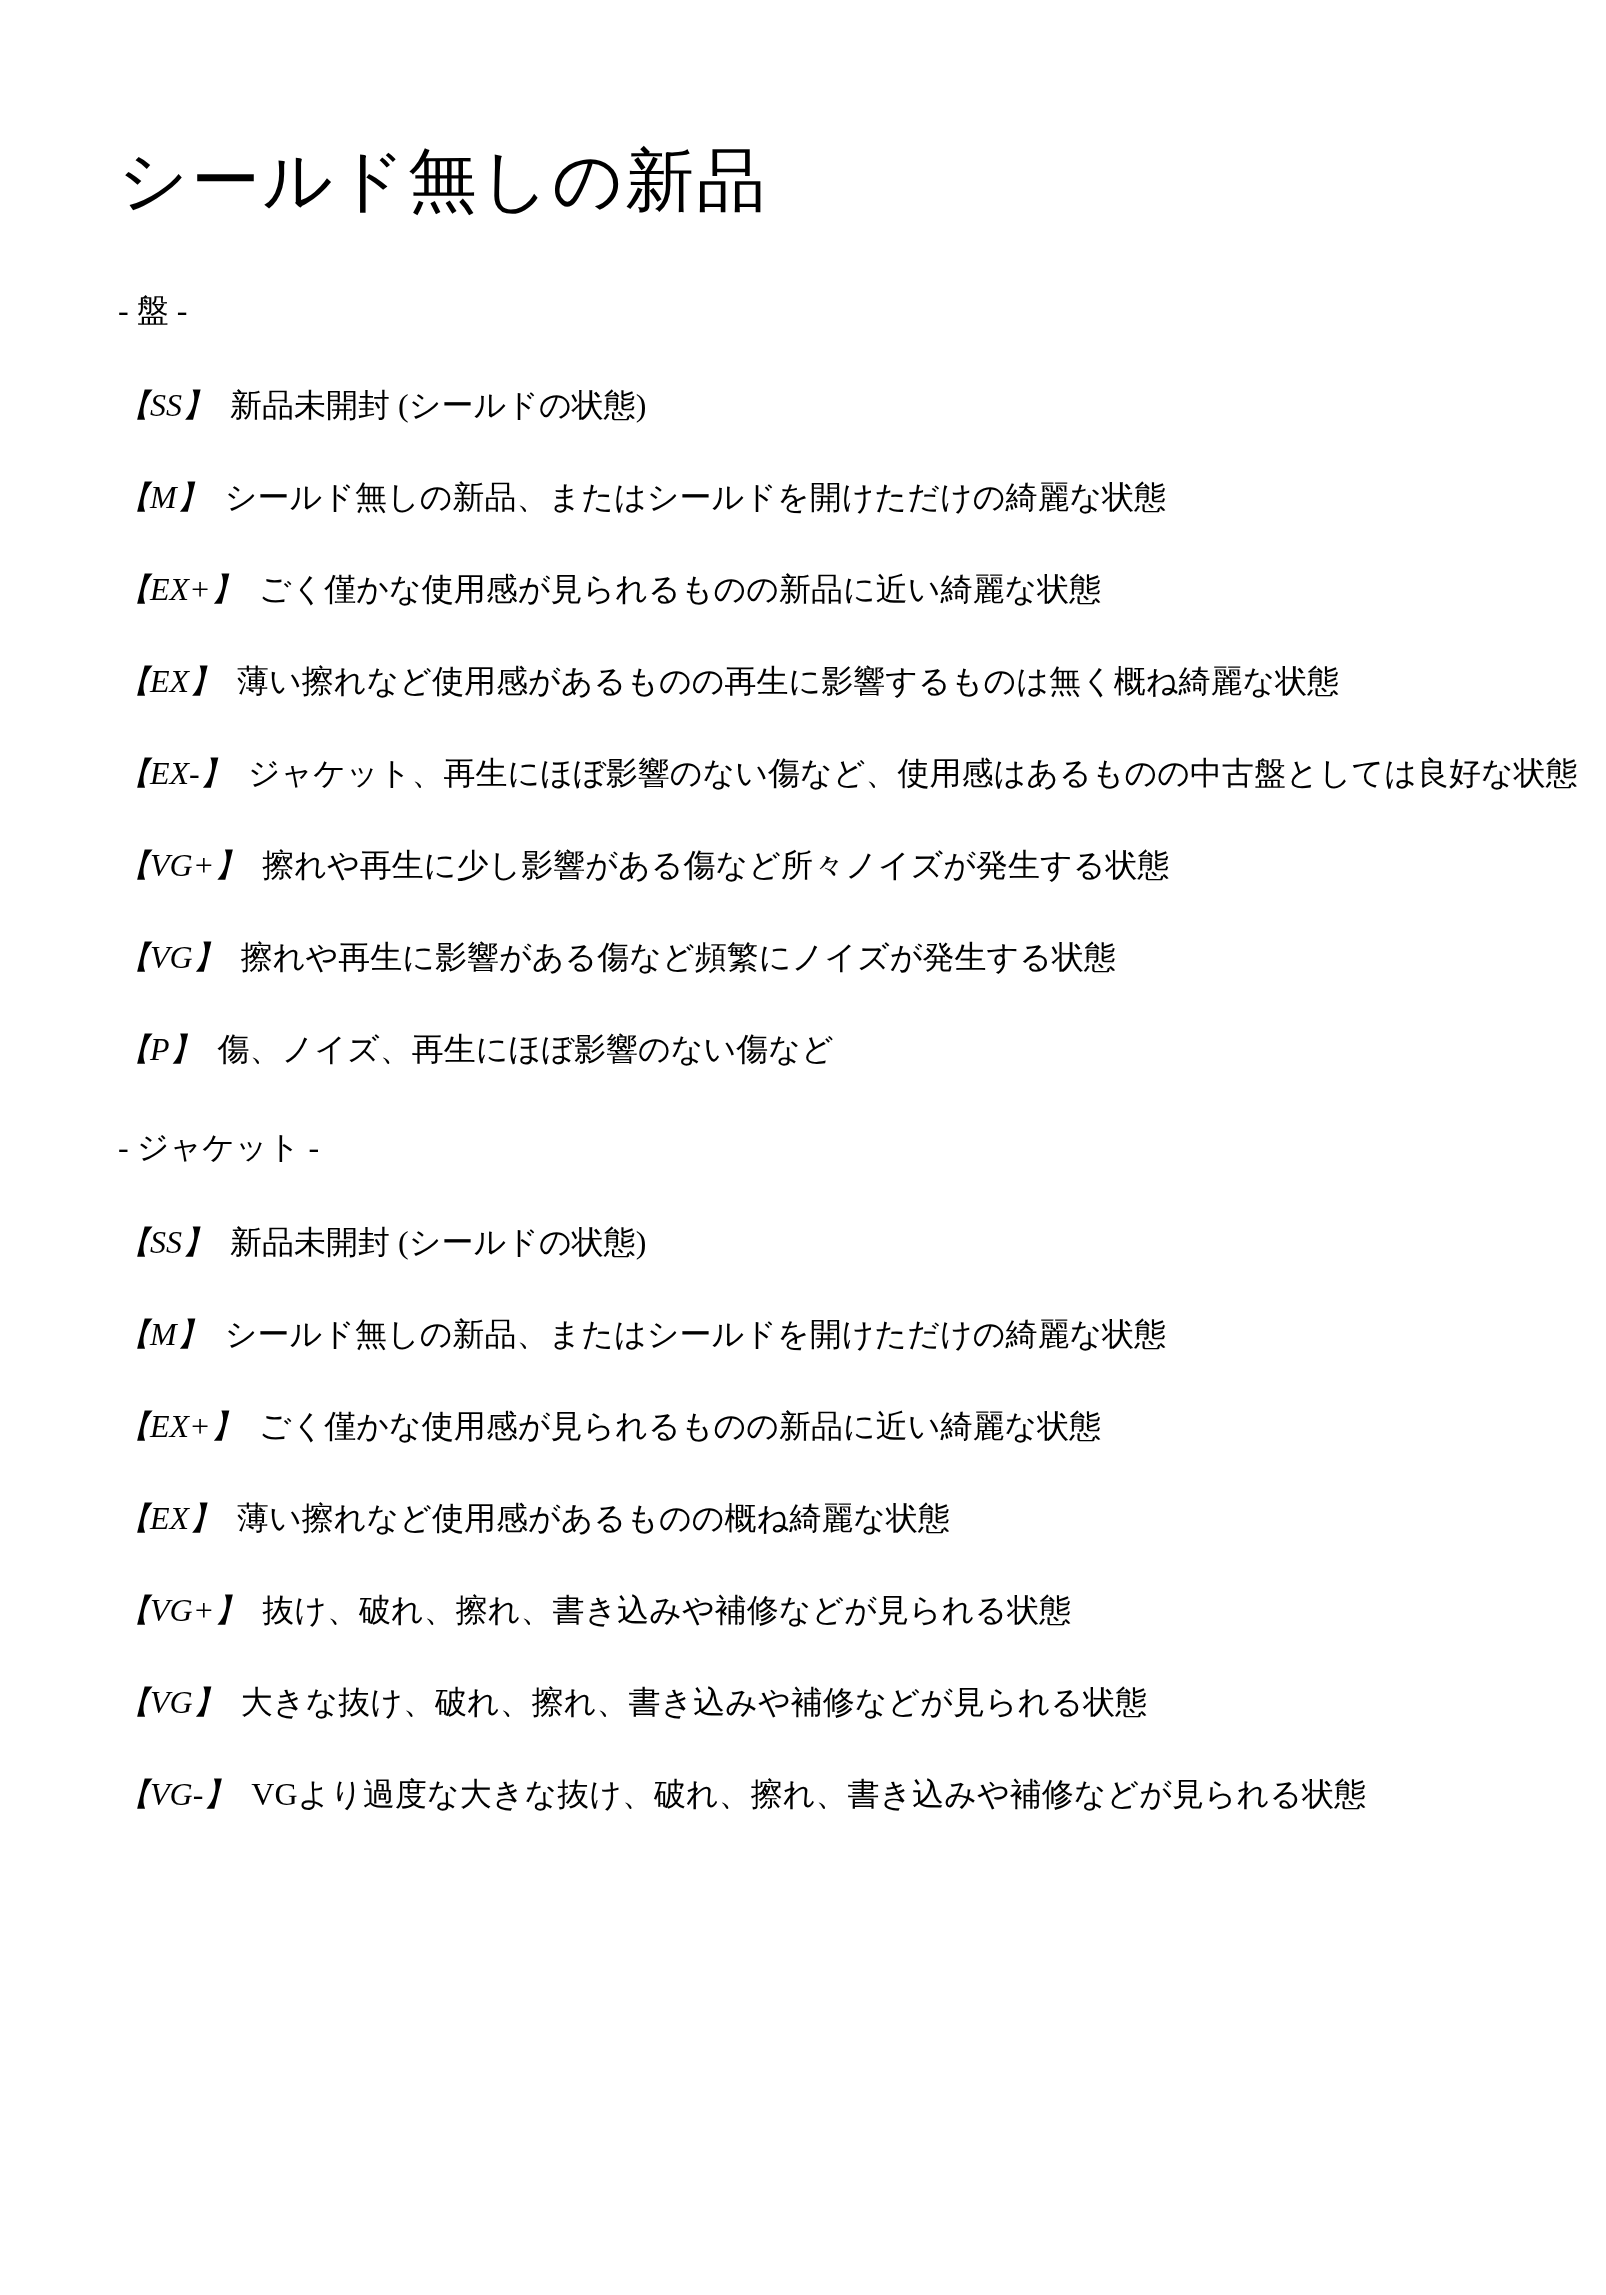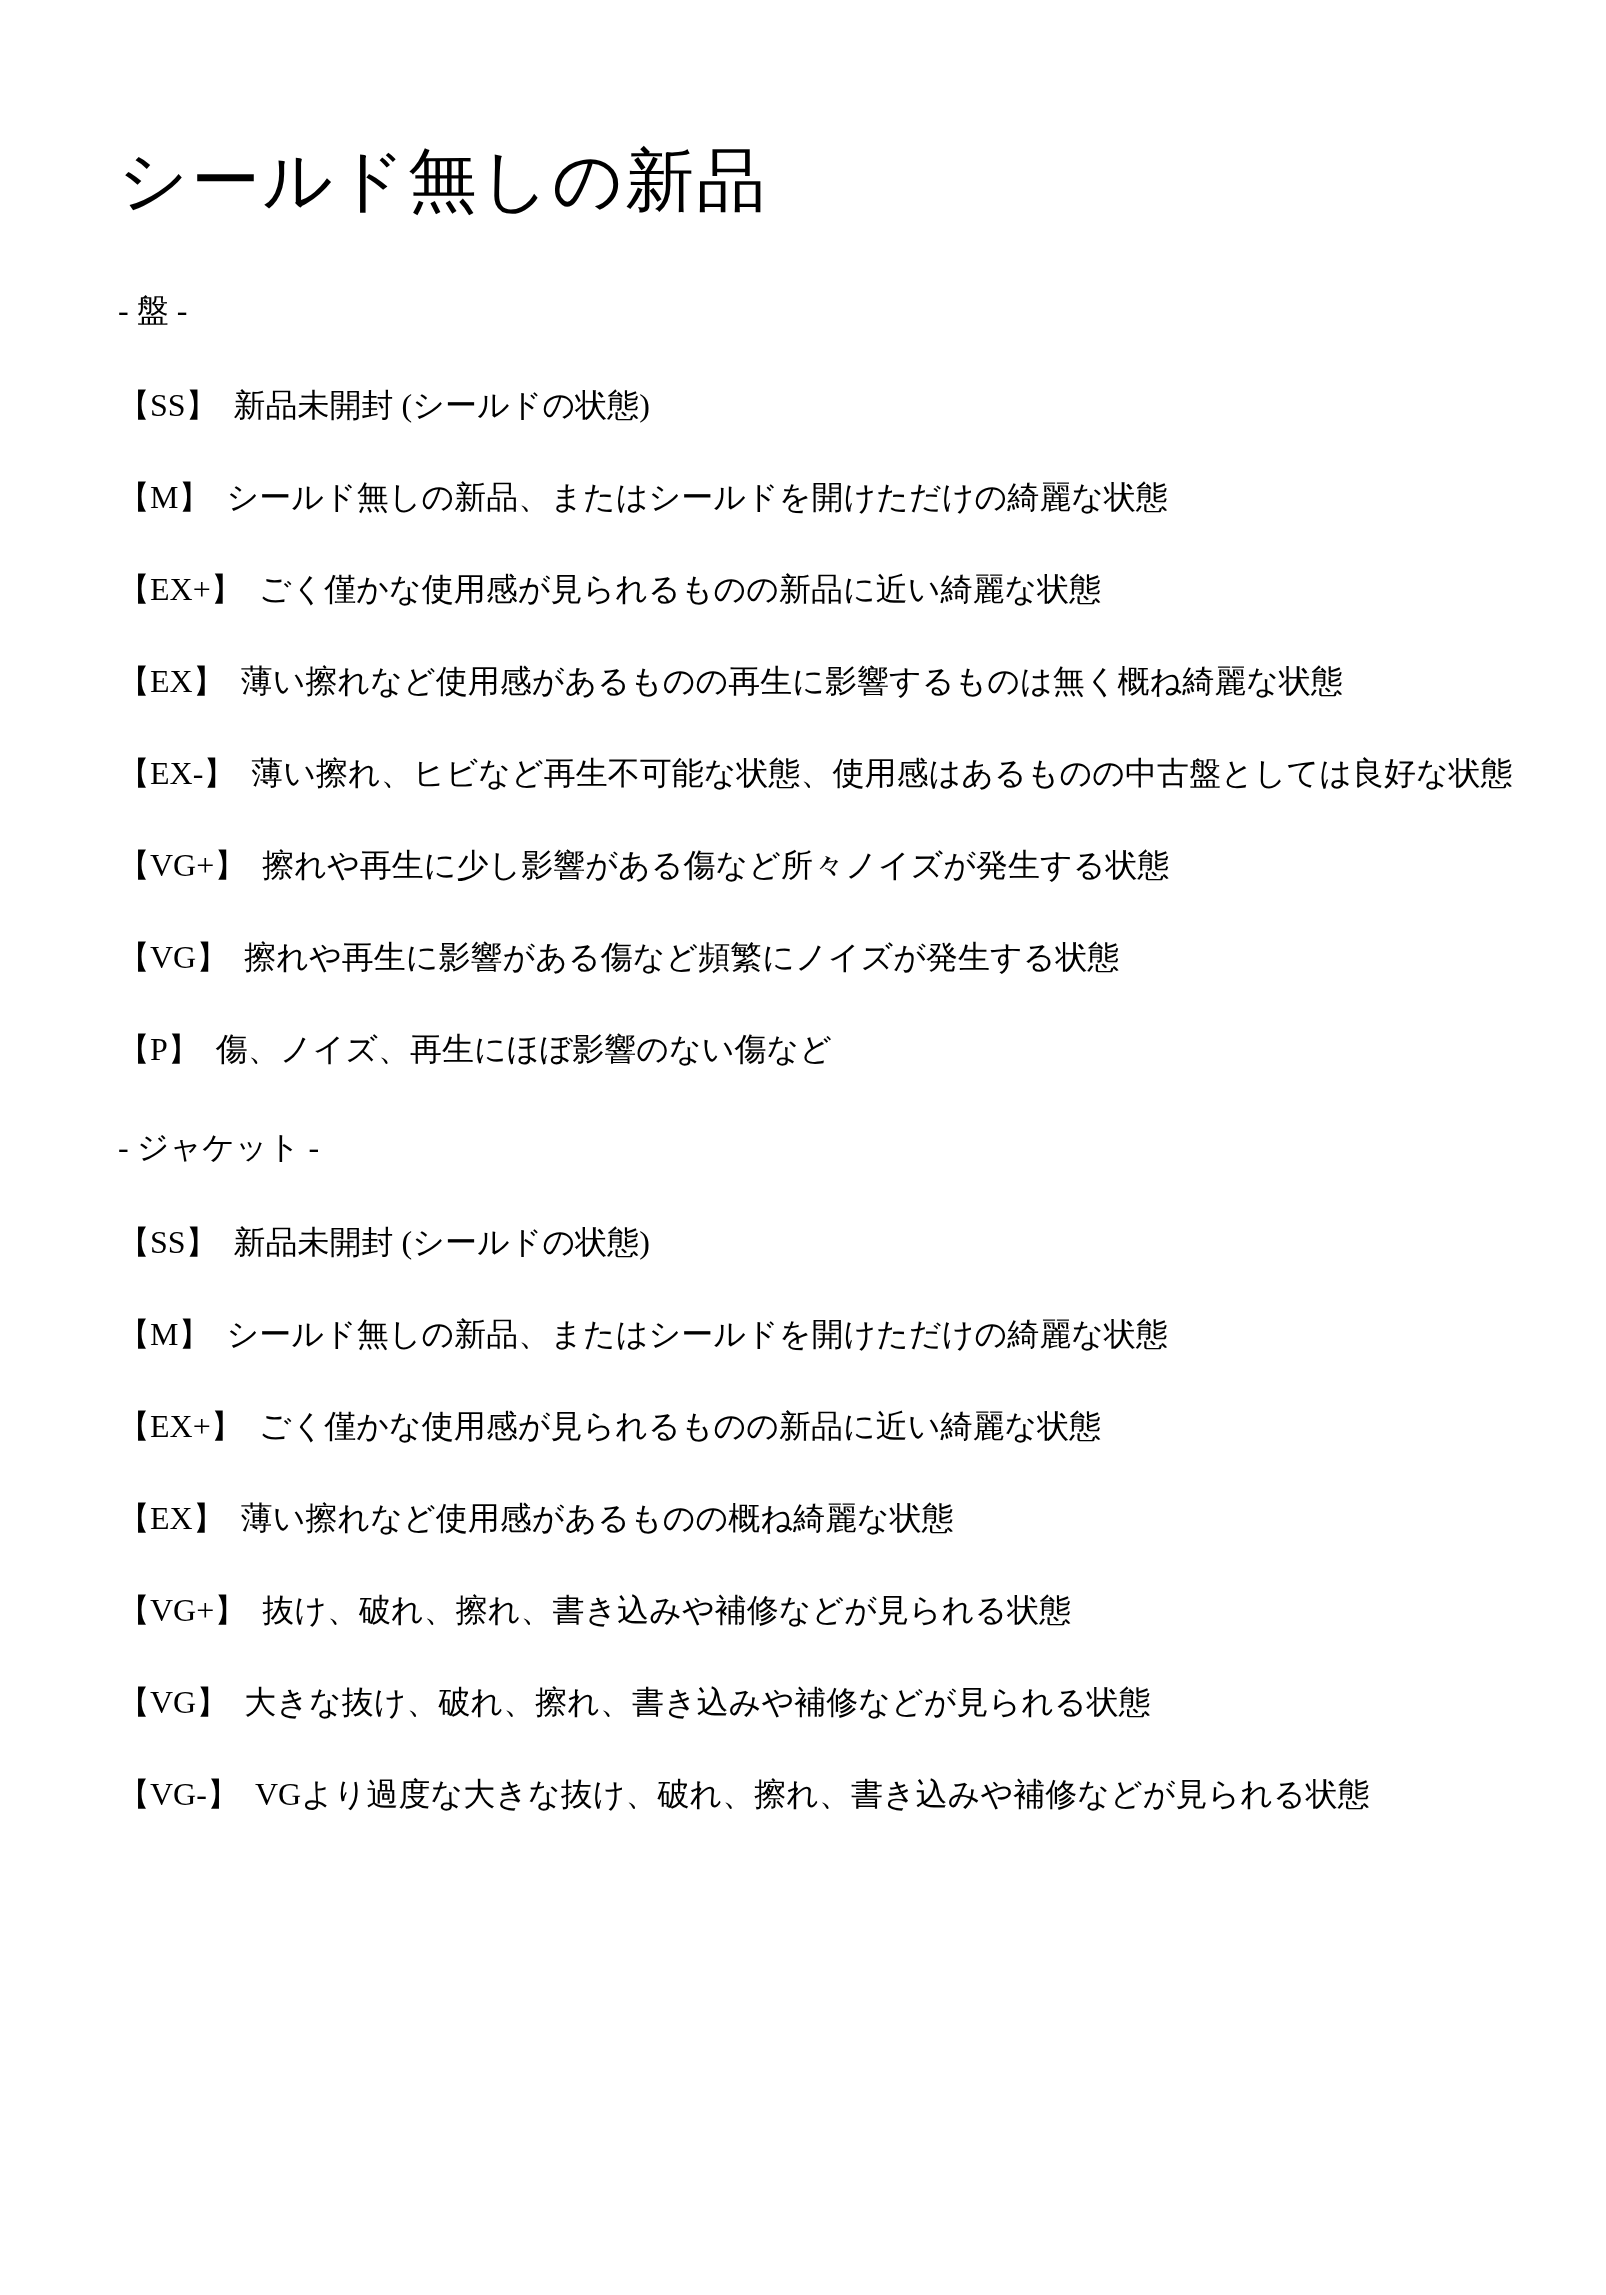--- a/index.html
+++ b/index.html
@@ -36,20 +36,21 @@
     margin-top: 52px;
   }
   .row {
     font-size: 32px;
     line-height: 46px;
     margin: 0 0 46px 0;
     white-space: nowrap;
   }
   .grade {
     margin-right: 0.5em;
+    font-style: italic;
   }
   .note-row {
     font-size: 32px;
     line-height: 46px;
     margin: 0;
     white-space: nowrap;
   }
 </style>
 </head>
 <body>
@@ -67,21 +68,21 @@
     <p class="row">
       <span class="grade">【M】</span><span class="desc">シールド無しの新品、またはシールドを開けただけの綺麗な状態</span>
     </p>
     <p class="row">
       <span class="grade">【EX+】</span><span class="desc">ごく僅かな使用感が見られるものの新品に近い綺麗な状態</span>
     </p>
     <p class="row">
       <span class="grade">【EX】</span><span class="desc">薄い擦れなど使用感があるものの再生に影響するものは無く概ね綺麗な状態</span>
     </p>
     <p class="row">
-      <span class="grade">【EX-】</span><span class="desc">薄い擦れ、ヒビなど再生不可能な状態、使用感はあるものの中古盤としては良好な状態</span>
+      <span class="grade">【EX-】</span><span class="desc">ジャケット、再生にほぼ影響のない傷など、使用感はあるものの中古盤としては良好な状態</span>
     </p>
     <p class="row">
       <span class="grade">【VG+】</span><span class="desc">擦れや再生に少し影響がある傷など所々ノイズが発生する状態</span>
     </p>
     <p class="row">
       <span class="grade">【VG】</span><span class="desc">擦れや再生に影響がある傷など頻繁にノイズが発生する状態</span>
     </p>
     <p class="row">
       <span class="grade">【P】</span><span class="desc">傷、ノイズ、再生にほぼ影響のない傷など</span>
     </p>

